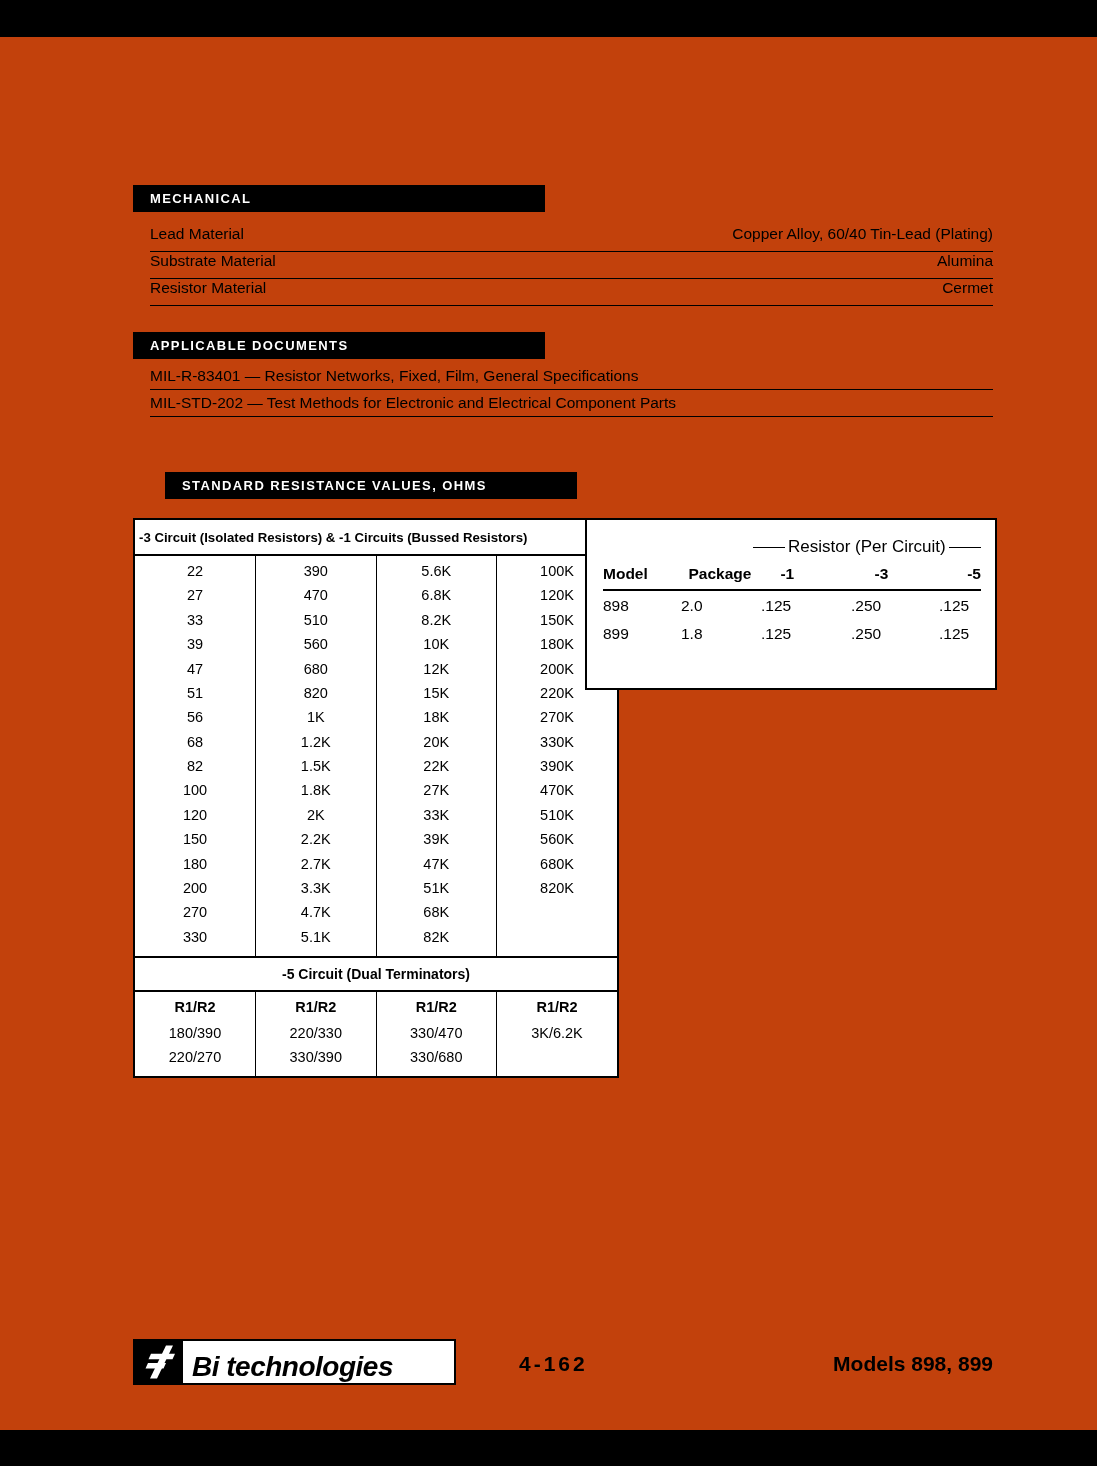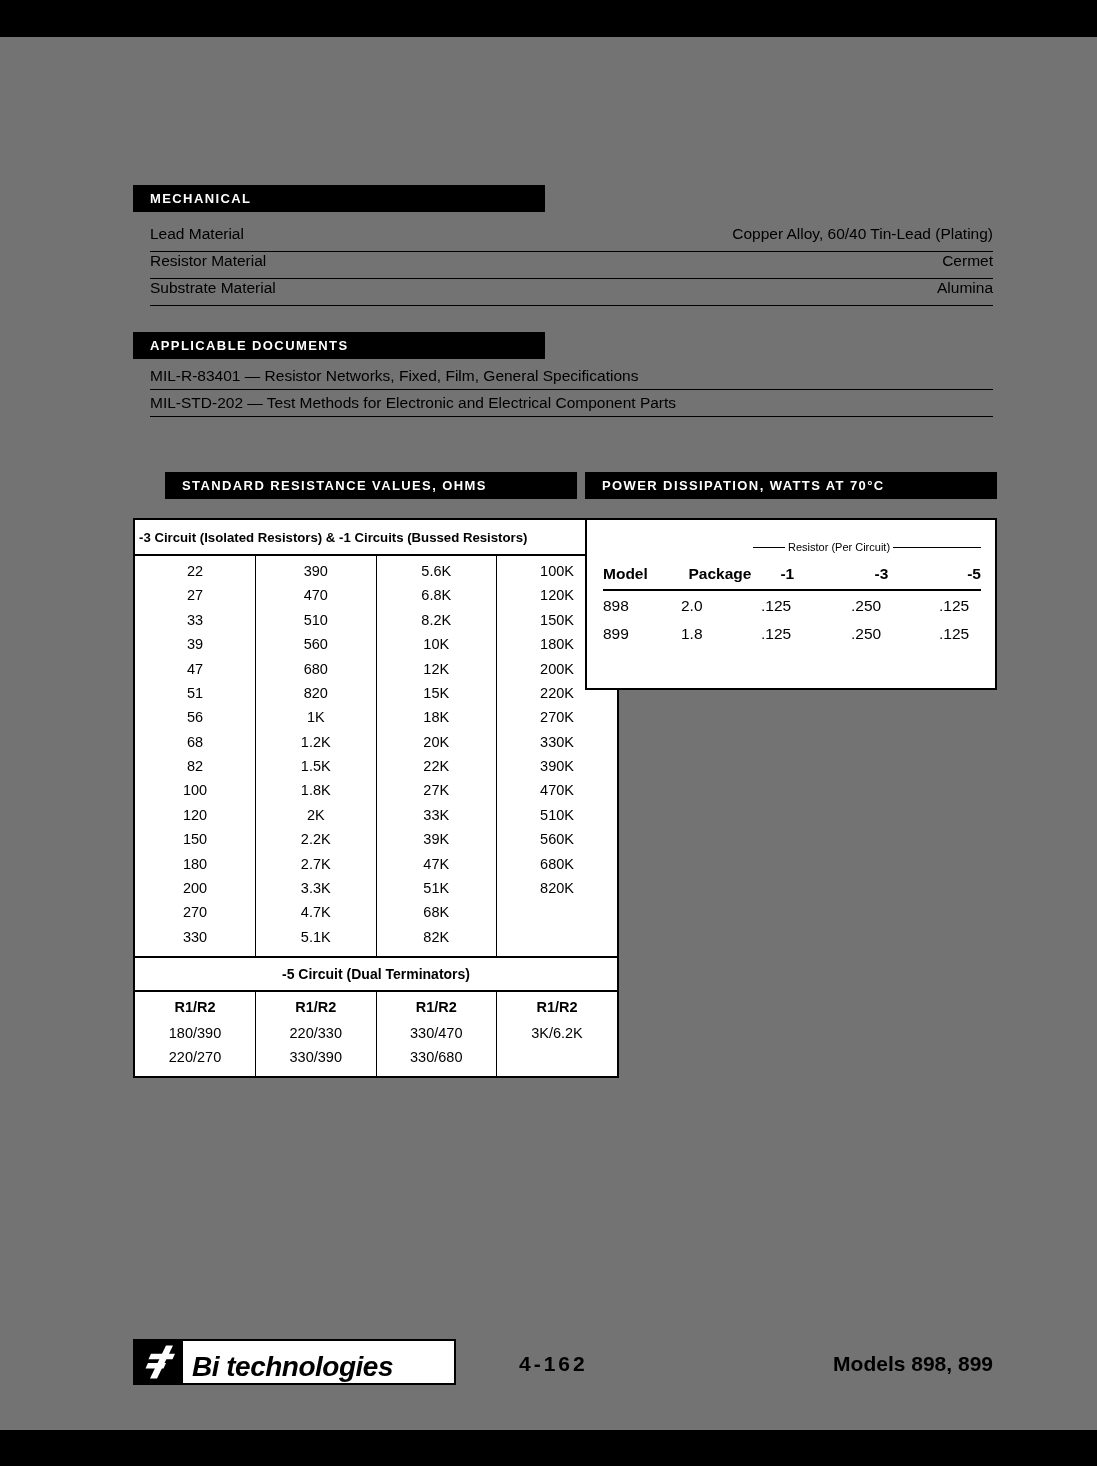--- a/index.html
+++ b/index.html
@@ -1,19 +1,19 @@
 <!DOCTYPE html>
 <html><head>
 <meta charset="utf-8">
 <style>
   * { margin:0; padding:0; box-sizing:border-box; }
   body { background:#e8e8e8; font-family:"Liberation Sans", sans-serif; }
   .page {
     position:relative; width:1097px; height:1466px; margin:0 auto;
-    background:#737373; color:#000; overflow:hidden;
+    background:#c2410c; color:#000; overflow:hidden;
     font-family:"Liberation Sans", sans-serif;
   }
   .top-bar { position:absolute; left:0; top:0; width:100%; height:37px; background:#000; }
   .bottom-bar { position:absolute; left:0; top:1430px; width:100%; height:36px; background:#000; }
 
   .bar {
     position:absolute; width:412px; height:27px; background:#000; color:#fff;
     font-weight:700; font-size:13px; letter-spacing:1.4px; line-height:27px;
     padding-left:17px; white-space:nowrap;
   }
@@ -49,21 +49,21 @@
   .dual-band {
     border-top:2px solid #000; border-bottom:2px solid #000;
     font-weight:700; font-size:14px; text-align:center; padding:8px 0;
   }
   .dual-grid td.dual-head { font-weight:700; padding-top:10px; padding-bottom:6px; }
 
   .power-table {
     position:absolute; left:585px; top:518px; width:412px; height:172px;
     border:2px solid #000; padding:15px 14px 0 16px; background:#fff;
   }
-  .pd-span { display:flex; align-items:center; margin-left:150px; font-size:11px; height:24px; }
+  .pd-span { display:flex; align-items:center; margin-left:150px; font-size:17px; height:24px; }
   .pd-span .dash { border-top:1.8px solid #000; height:0; }
   .dash-left { width:32px; }
   .dash-right { flex:1; }
   .pd-span-label { padding:0 3px; white-space:nowrap; }
   .pd-header {
     display:flex; font-weight:700; font-size:15.5px;
     padding:6px 0 6px; border-bottom:2px solid #000;gap:29px;
   }
   .pd-row { display:flex; font-size:15.5px; padding:5.5px 0 5px; }
   .pd-c { display:inline-block; }
@@ -95,42 +95,39 @@
 
   <div class="bar mech-bar">
     <span>MECHANICAL</span>
   </div>
   <div class="spec-rows">
       <div class="spec-row">
         <span class="spec-label">Lead Material</span>
         <span class="spec-value">Copper Alloy, 60/40 Tin-Lead (Plating)</span>
       </div>
       <div class="spec-row">
+        <span class="spec-label">Substrate Material</span>
+        <span class="spec-value">Alumina</span>
+      </div>
+      <div class="spec-row">
         <span class="spec-label">Resistor Material</span>
         <span class="spec-value">Cermet</span>
-      </div>
-      <div class="spec-row">
-        <span class="spec-label">Substrate Material</span>
-        <span class="spec-value">Alumina</span>
       </div>
     </div>
 
   <div class="bar docs-bar">
     <span>APPLICABLE DOCUMENTS</span>
   </div>
   <div class="docs-list">
       <div class="doc-row">MIL-R-83401 — Resistor Networks, Fixed, Film, General Specifications</div>
       <div class="doc-row">MIL-STD-202 — Test Methods for Electronic and Electrical Component Parts</div>
     </div>
 
   <div class="bar res-bar">
     <span>STANDARD RESISTANCE VALUES, OHMS</span>
-  </div>
-  <div class="bar power-bar">
-    <span>POWER DISSIPATION, WATTS AT 70°C</span>
   </div>
 
   <div class="res-table">
     <div class="res-table-header">-3 Circuit (Isolated Resistors) &amp; -1 Circuits (Bussed Resistors)</div>
     <table class="res-grid">
       <tbody>
           <tr>
             <td>22</td>
             <td>390</td>
             <td>5.6K</td>

